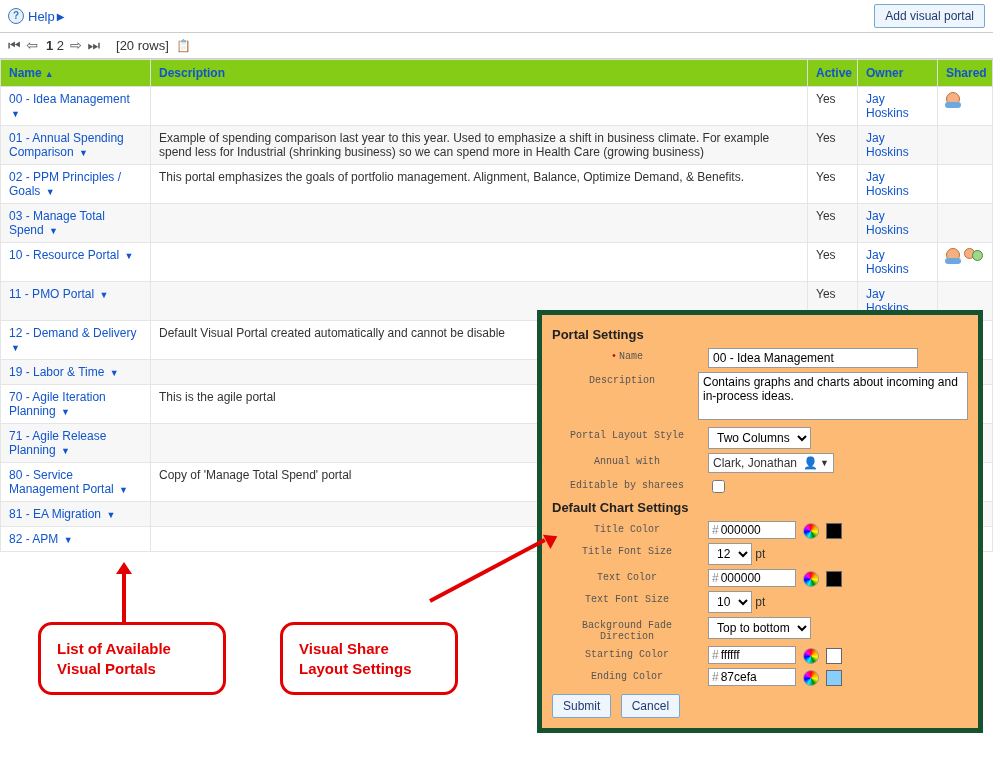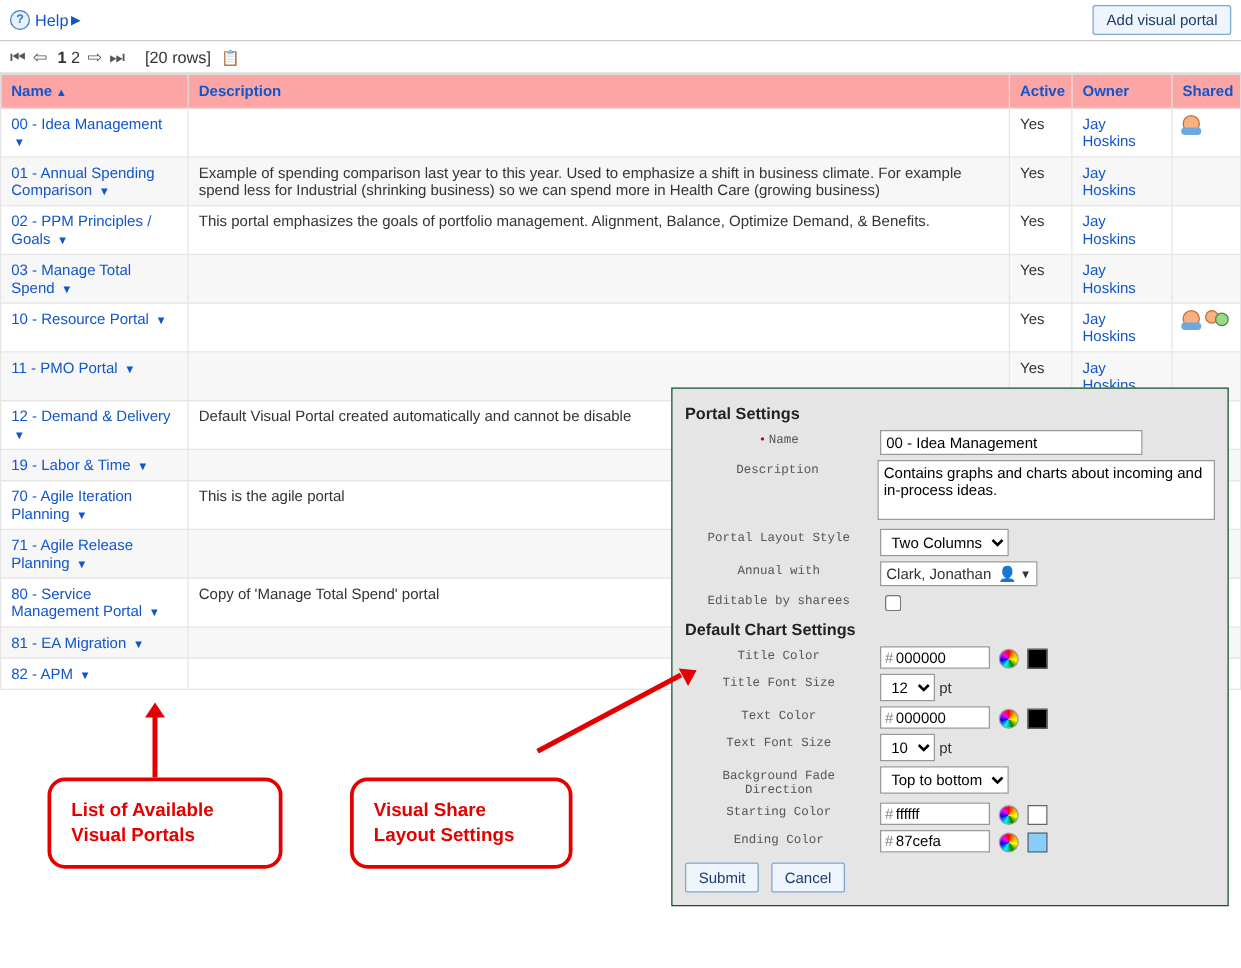--- a/index.html
+++ b/index.html
@@ -9,37 +9,37 @@
 .help-link .q { display:inline-block; width:14px; height:14px; border:1px solid #3a7ab8; border-radius:50%; background:#e6f1fb; color:#3a7ab8; font-size:10px; text-align:center; line-height:14px; margin-right:4px; font-weight:bold;}
 .help-link .arr { color:#1155cc; font-size:10px; margin-left:2px;}
 .btn { background:#eef5fd; border:1px solid #7aa7d2; color:#1f3b6e; padding:4px 10px; font-size:12px; cursor:pointer; border-radius:2px;}
 .navbar { display:flex; align-items:center; padding:4px 8px; border-bottom:1px solid #ccc; font-size:13px;}
 .nav-icons span { margin-right:2px; color:#555; font-size:14px; cursor:pointer;}
 .nav-pages { margin:0 6px; color:#333;}
 .nav-pages .cur { font-weight:bold;}
 .rowcount { margin-left:14px; color:#333;}
 .copy-icon { margin-left:8px; color:#c77; font-size:12px;}
 table.grid { width:100%; border-collapse:collapse; table-layout:fixed;}
-table.grid th { background:#fca5a5; text-align:left; padding:6px 8px; border:1px solid #ddd; color:#1155cc; font-weight:bold; font-size:12px;}
+table.grid th { background:#84cc16; text-align:left; padding:6px 8px; border:1px solid #ddd; color:#1155cc; font-weight:bold; font-size:12px;}
 table.grid th .sort { color:#1155cc; font-size:9px; margin-left:3px;}
 table.grid td { padding:5px 8px; border:1px solid #e5e5e5; vertical-align:top; font-size:12px;}
 table.grid tr:nth-child(even) td { background:#f7f7f7;}
 .name-link { color:#1155cc; cursor:pointer;}
 .name-link .dd { color:#1155cc; font-size:9px; margin-left:2px;}
 .owner-link { color:#1155cc; cursor:pointer;}
 .col-name{width:150px;} .col-desc{width:auto;} .col-active{width:50px;} .col-owner{width:80px;} .col-shared{width:55px;}
 .shared-icon { display:inline-block; width:12px; height:12px; border-radius:50%; }
 .icon-user { background:#f5b183; border:1px solid #c07030; position:relative;}
 .icon-user::after{ content:""; position:absolute; bottom:-3px; left:-2px; width:16px; height:6px; background:#6ea8e0; border-radius:3px;}
 .icon-grp { display:inline-block; position:relative; width:20px; height:14px;}
 .icon-grp::before{content:""; position:absolute; left:0; top:0; width:9px;height:9px;border-radius:50%; background:#f5b183; border:1px solid #c07030;}
 .icon-grp::after{content:""; position:absolute; left:8px; top:2px; width:9px;height:9px;border-radius:50%; background:#9fd88a; border:1px solid #4a8a3a;}
 
 
-.settings { position:absolute; top:310px; left:537px; width:446px; background:#e5e5e5; border:1px solid #14532d; padding:8px 10px 10px 10px; box-sizing:border-box;}
+.settings { position:absolute; top:310px; left:537px; width:446px; background:#fdba74; border:5px solid #14532d; padding:8px 10px 10px 10px; box-sizing:border-box;}
 .settings h3 { margin:4px 0 6px 0; font-size:13px; font-weight:bold; color:#222;}
 .settings .row { display:flex; align-items:flex-start; margin:4px 0;}
 .settings .row label { width:150px; text-align:center; margin-right:6px; color:#555; font-size:10px; padding-top:3px;font-family:Liberation Mono, monospace;}
 .settings .row label .req{color:#c00; margin-right:2px;}
 .settings .row .ctrl { flex:1; }
 .settings input[type=text], .settings textarea, .settings select { border:1px solid #999; font-size:12px; padding:2px 4px; background:#fff; font-family:inherit;}
 .settings input[type=text]{ width:200px;}
 .settings textarea { width:260px; height:42px; resize:none;}
 .settings .chk { width:13px; height:13px;}
 .settings .clr-swatch { display:inline-block; width:14px; height:14px; vertical-align:middle; margin-left:4px; border:1px solid #999; background:conic-gradient(red,orange,yellow,green,cyan,blue,magenta,red); border-radius:50%;}

